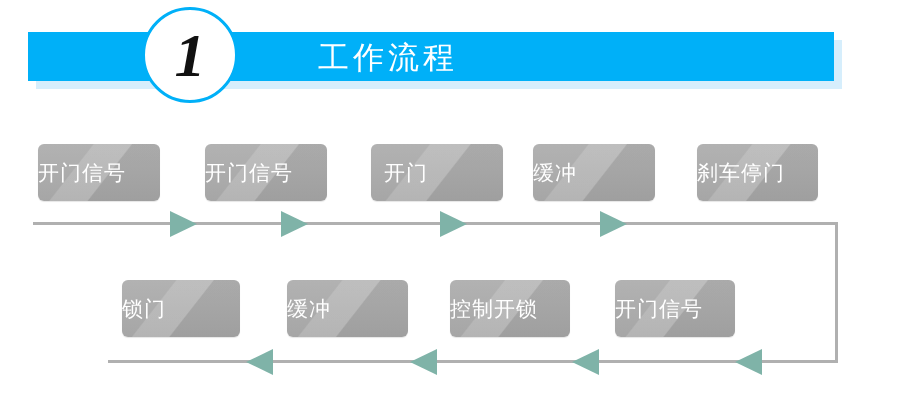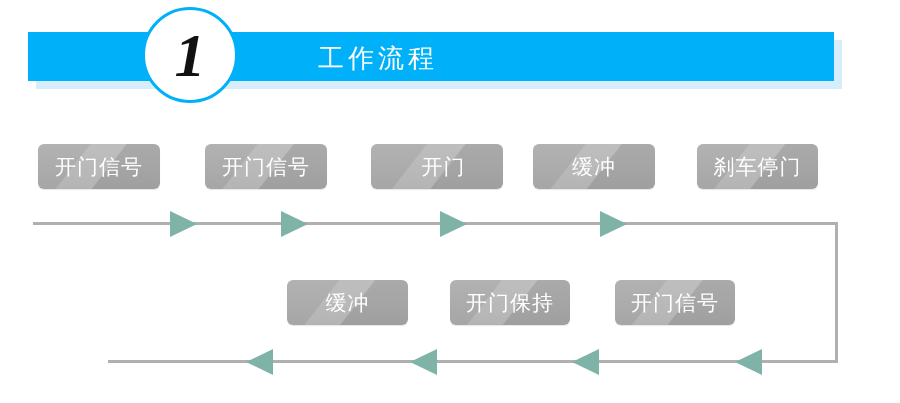--- a/index.html
+++ b/index.html
@@ -14,51 +14,51 @@
   .hdr-shadow{
     position:absolute;left:36px;top:40px;width:806px;height:49px;
     background:#d6eefc;
   }
   .hdr-bar{
     position:absolute;left:28px;top:32px;width:806px;height:49px;
     background:#00b0f8;
   }
   .hdr-title{
     position:absolute;left:318px;top:36px;height:44px;line-height:44px;
-    color:#ffffff;font-size:26px;letter-spacing:4px;
+    color:#ffffff;font-size:31px;letter-spacing:4px;
     white-space:nowrap;
   }
   .badge{
     position:absolute;left:142px;top:7px;width:96px;height:96px;
     border-radius:50%;background:#ffffff;
     border:3px solid #00b0f8;
     box-sizing:border-box;
   }
   .badge-num{
     position:absolute;left:0;top:0;width:100%;height:100%;
     display:flex;align-items:center;justify-content:center;
     font-size:62px;font-weight:bold;font-style:italic;color:#111111;
     font-family:"Liberation Serif","DejaVu Serif",serif;
     line-height:1;
   }
 
   
   .fbox{
-    position:absolute;height:45px;border-radius:6px;
+    position:absolute;height:57px;border-radius:6px;
     background:
       linear-gradient(128deg,
         rgba(255,255,255,0.00) 0%,
         rgba(255,255,255,0.00) 33%,
         rgba(255,255,255,0.16) 34%,
         rgba(255,255,255,0.16) 56%,
         rgba(0,0,0,0.045) 57%,
         rgba(0,0,0,0.045) 100%),
       linear-gradient(180deg,#b2b2b2 0%,#a6a6a6 100%);
     box-shadow:0 1px 1px rgba(0,0,0,0.10);
-    display:flex;align-items:center;justify-content:center;
+    display:flex;align-items:center;
   }
   .fbox span{
     color:#ffffff;font-size:21px;letter-spacing:1px;white-space:nowrap;
   }
 
   
   .hline{position:absolute;height:3px;background:#b0b0b0;}
   .vline{position:absolute;width:3px;background:#b0b0b0;}
 
   
@@ -106,25 +106,28 @@
   </div>
   <div class="fbox" style="left:697px;top:144px;width:121px;">
     <span>刹车停门</span>
   </div>
 
   <div class="arrow right" style="left:170px;top:211px;"></div>
   <div class="arrow right" style="left:281px;top:211px;"></div>
   <div class="arrow right" style="left:440px;top:211px;"></div>
   <div class="arrow right" style="left:600px;top:211px;"></div>
 
+  <div class="fbox" style="left:122px;top:280px;width:118px;">
+    <span>锁门</span>
+  </div>
   <div class="fbox" style="left:287px;top:280px;width:121px;">
     <span>缓冲</span>
   </div>
   <div class="fbox" style="left:450px;top:280px;width:120px;">
-    <span>开门保持</span>
+    <span>控制开锁</span>
   </div>
   <div class="fbox" style="left:615px;top:280px;width:120px;">
     <span>开门信号</span>
   </div>
 
   <div class="arrow left" style="left:246px;top:349px;"></div>
   <div class="arrow left" style="left:410px;top:349px;"></div>
   <div class="arrow left" style="left:572px;top:349px;"></div>
   <div class="arrow left" style="left:735px;top:349px;"></div>
 

